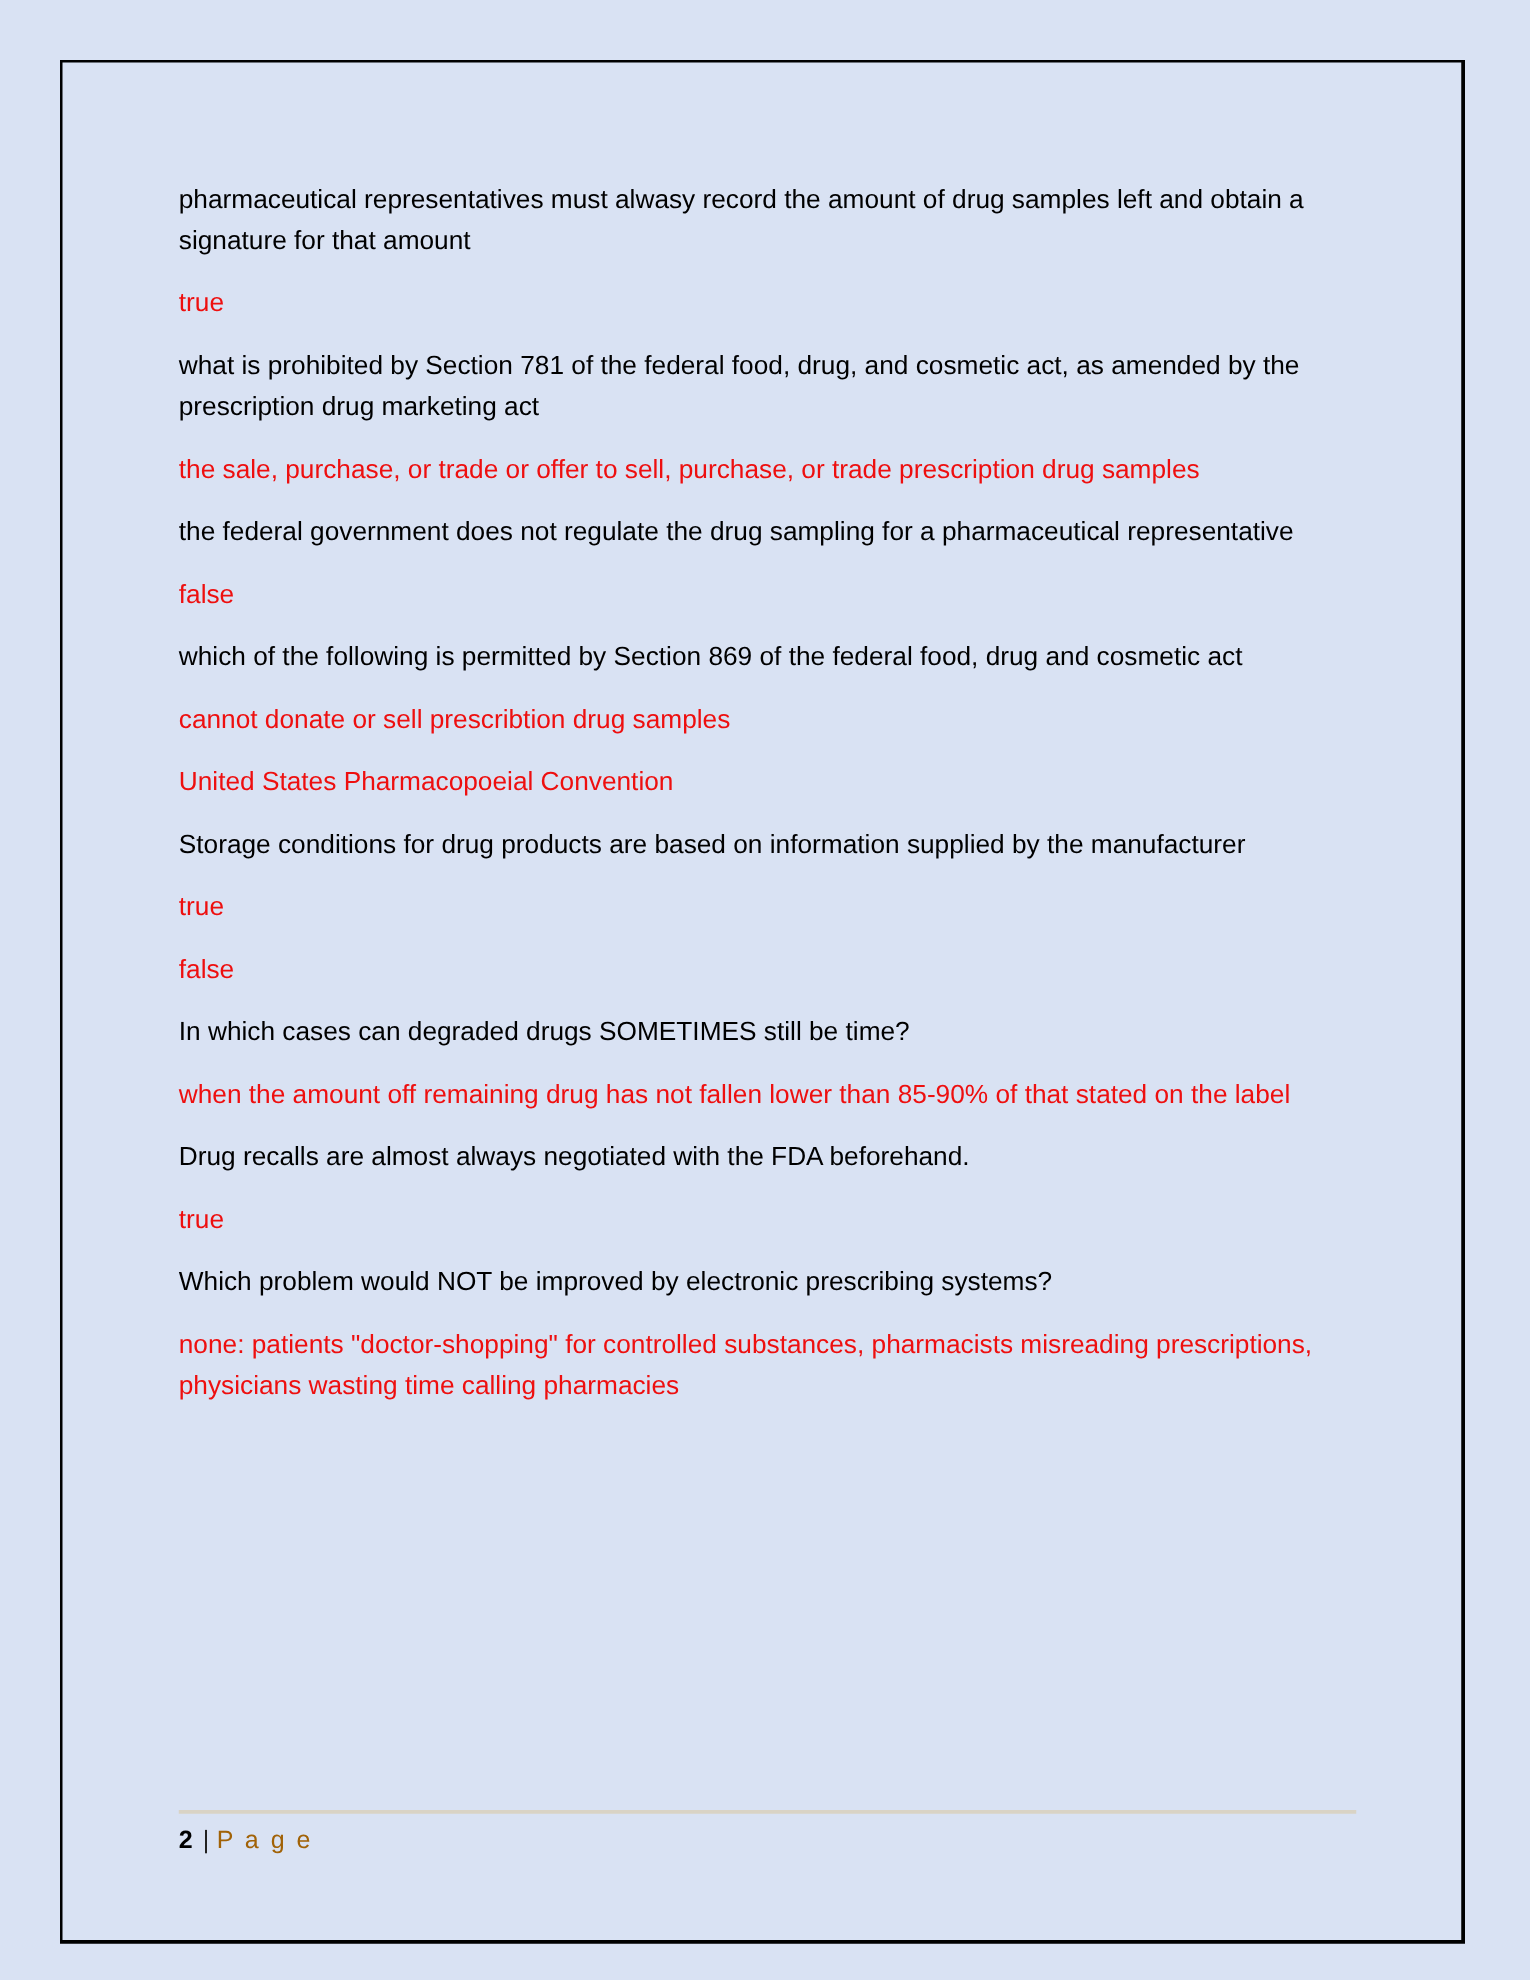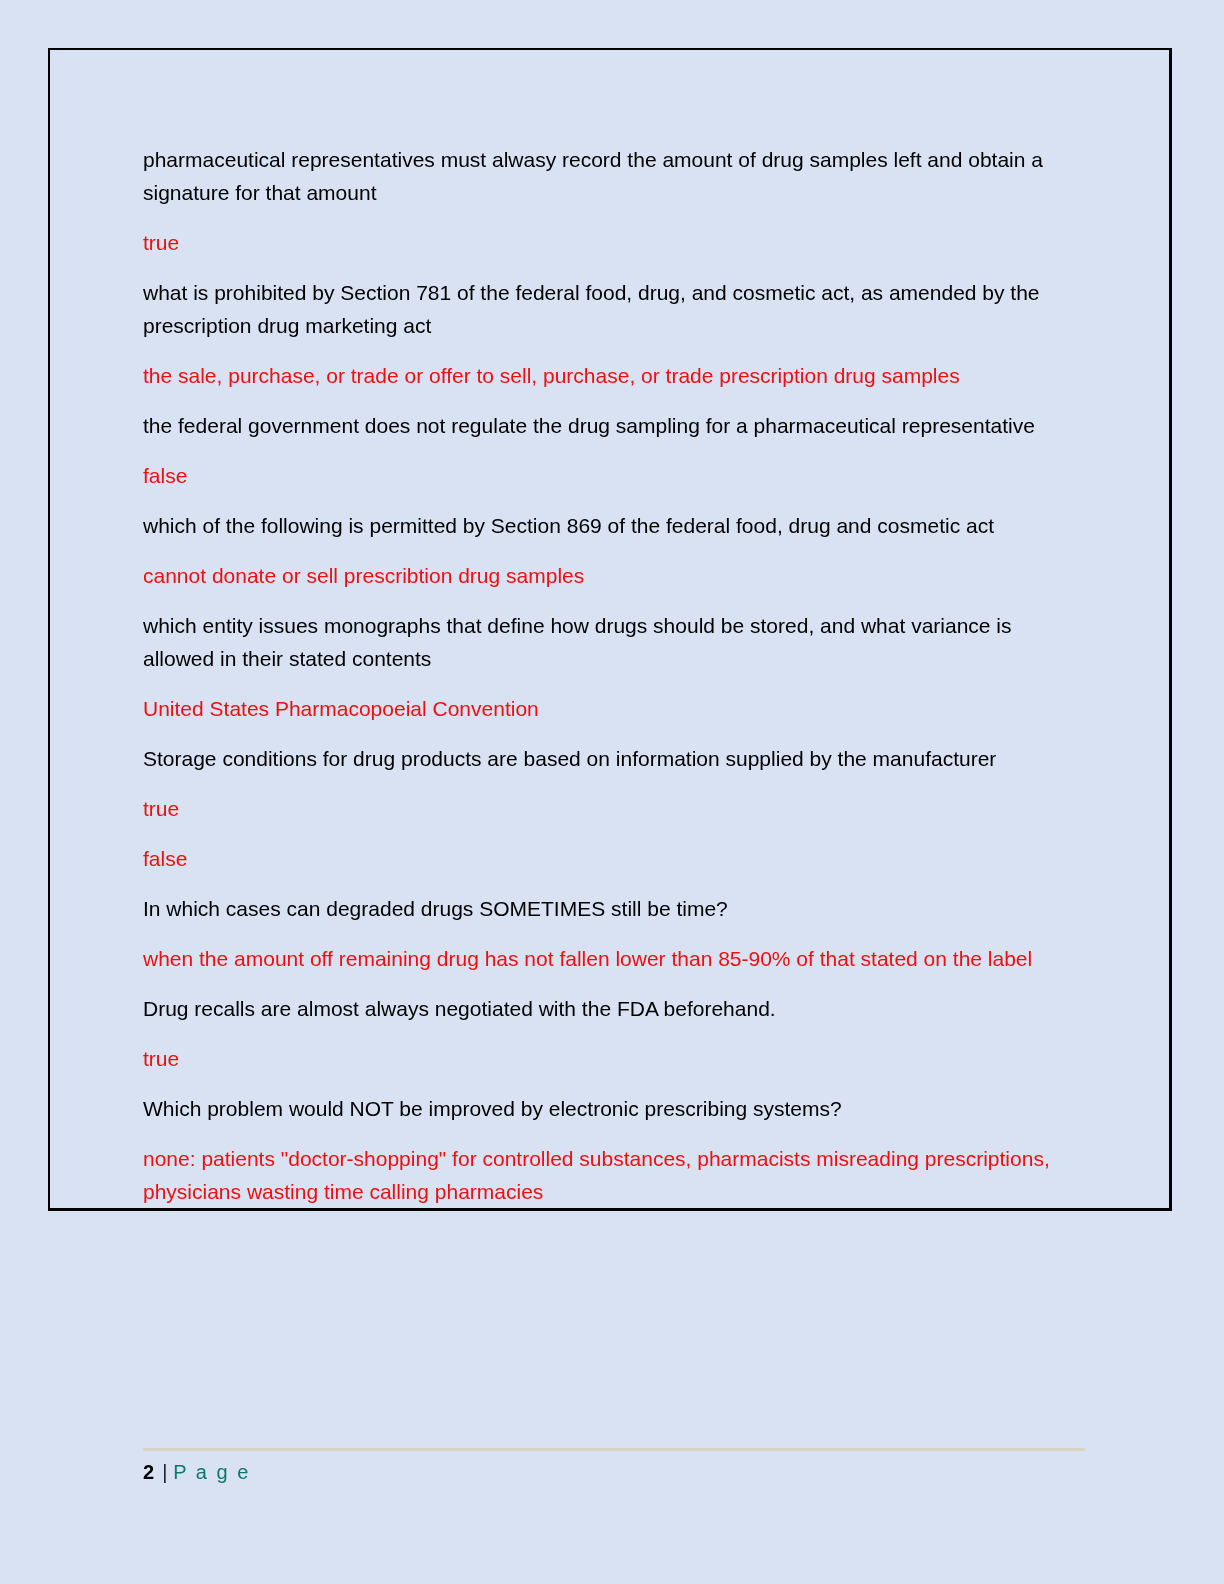--- a/index.html
+++ b/index.html
@@ -12,21 +12,21 @@
     background: #d9e2f3;
     font-family: "Liberation Sans", sans-serif;
     position: relative;
     overflow: hidden;
   }
   .page-frame {
     position: absolute;
     left: 48px;
     top: 48px;
     width: 1124px;
-    height: 1163px;
+    height: 1507px;
     border-style: solid;
     border-color: #000000;
     border-width: 2px 3px 3px 2px;
     box-sizing: border-box;
   }
   .qa-content {
     position: absolute;
     left: 93px;
     top: 93px;
     width: 928px;
@@ -61,21 +61,21 @@
   }
   .pnum {
     font-weight: bold;
     color: #000000;
   }
   .psep {
     color: #222222;
     margin: 0 6px 0 8px;
   }
   .plabel {
-    color: #0f766e;
+    color: #a16207;
     letter-spacing: 2px;
   }
 </style>
 </head>
 <body style="background: rgb(217, 226, 243);">
 
 <div class="page-frame">
 
   <div class="qa-content" id="qa-container">
     <p class="question">pharmaceutical representatives must alwasy record the amount of drug samples left and obtain a signature for that amount</p>
@@ -83,21 +83,20 @@
 
     <p class="question">what is prohibited by Section 781 of the federal food, drug, and cosmetic act, as amended by the prescription drug marketing act</p>
     <p class="answer">the sale, purchase, or trade or offer to sell, purchase, or trade prescription drug samples</p>
 
     <p class="question">the federal government does not regulate the drug sampling for a pharmaceutical representative</p>
     <p class="answer">false</p>
 
     <p class="question">which of the following is permitted by Section 869 of the federal food, drug and cosmetic act</p>
     <p class="answer">cannot donate or sell prescribtion drug samples</p>
 
-    <p class="question">which entity issues monographs that define how drugs should be stored, and what variance is allowed in their stated contents</p>
     <p class="answer">United States Pharmacopoeial Convention</p>
 
     <p class="question">Storage conditions for drug products are based on information supplied by the manufacturer</p>
     <p class="answer">true</p>
 
     <p class="answer">false</p>
 
     <p class="question">In which cases can degraded drugs SOMETIMES still be time?</p>
     <p class="answer">when the amount off remaining drug has not fallen lower than 85-90% of that stated on the label</p>
 

